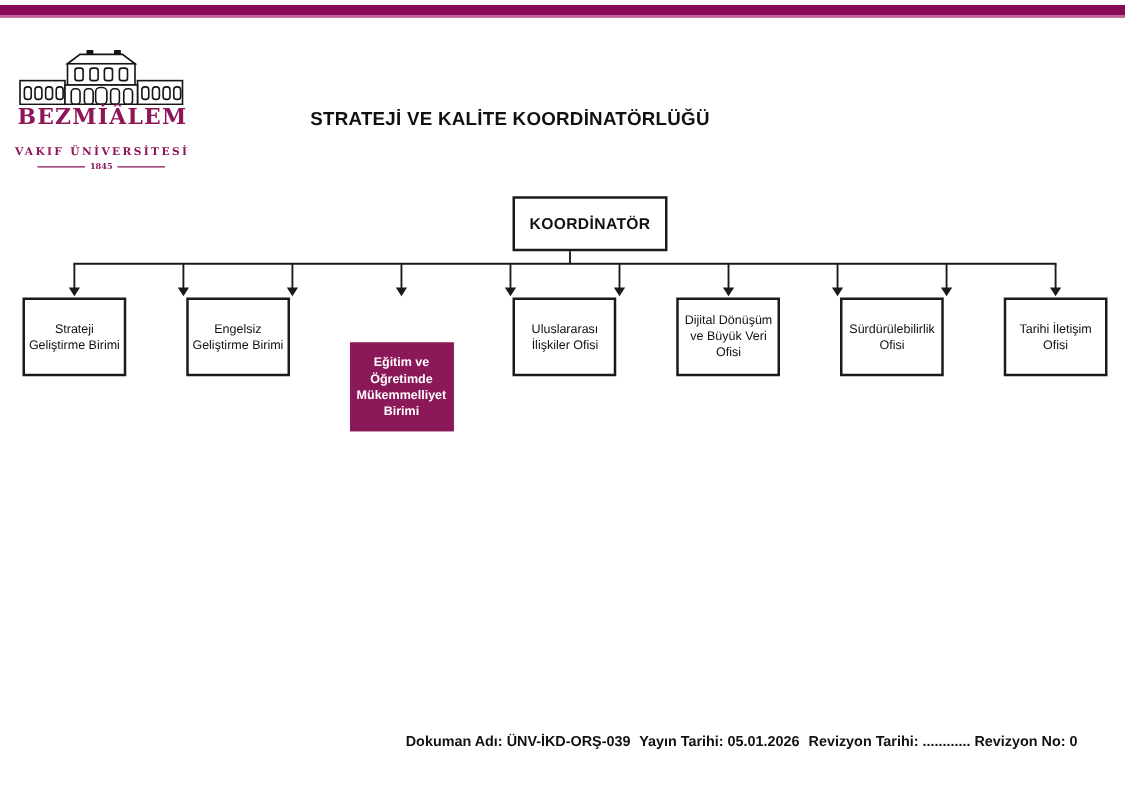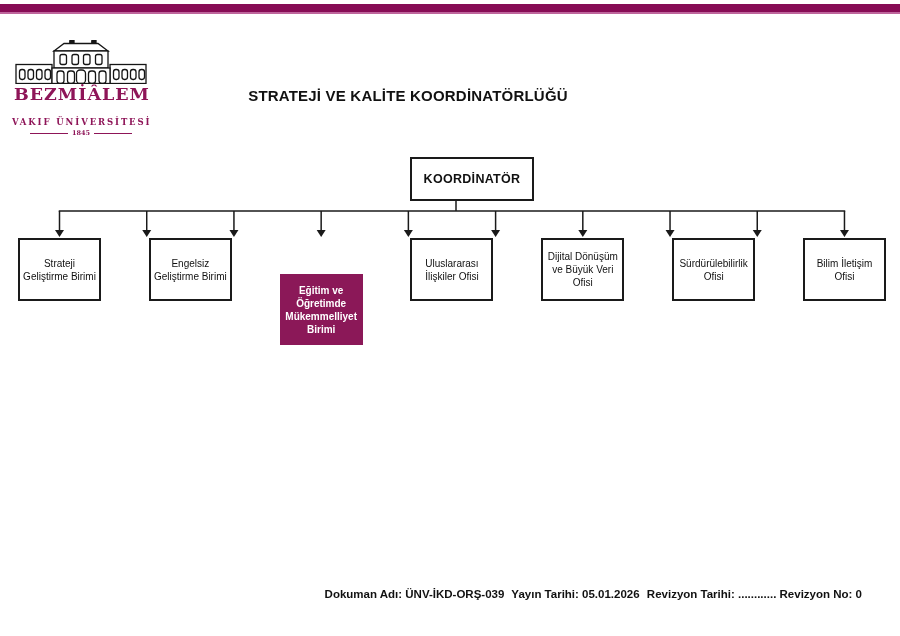--- a/index.html
+++ b/index.html
@@ -139,21 +139,21 @@
       <line x1="456" y1="201" x2="456" y2="211"></line>
     </svg>
 
   <div class="units">
     <div class="unit-box">Strateji Geliştirme Birimi</div>
     <div class="unit-box">Engelsiz Geliştirme Birimi</div>
     <div class="unit-box highlighted">Eğitim ve Öğretimde Mükemmelliyet Birimi</div>
     <div class="unit-box">Uluslararası İlişkiler Ofisi</div>
     <div class="unit-box">Dijital Dönüşüm ve Büyük Veri Ofisi</div>
     <div class="unit-box">Sürdürülebilirlik Ofisi</div>
-    <div class="unit-box">Bilim İletişim Ofisi</div>
+    <div class="unit-box">Tarihi İletişim Ofisi</div>
   </div>
 
   <div class="footer">
     <span class="gap">Dokuman Adı: ÜNV-İKD-ORŞ-039</span>
     <span class="gap">Yayın Tarihi: 05.01.2026</span>
     <span>Revizyon Tarihi: ............</span>
     <span>Revizyon No: 0</span>
   </div>
 
 </div>

